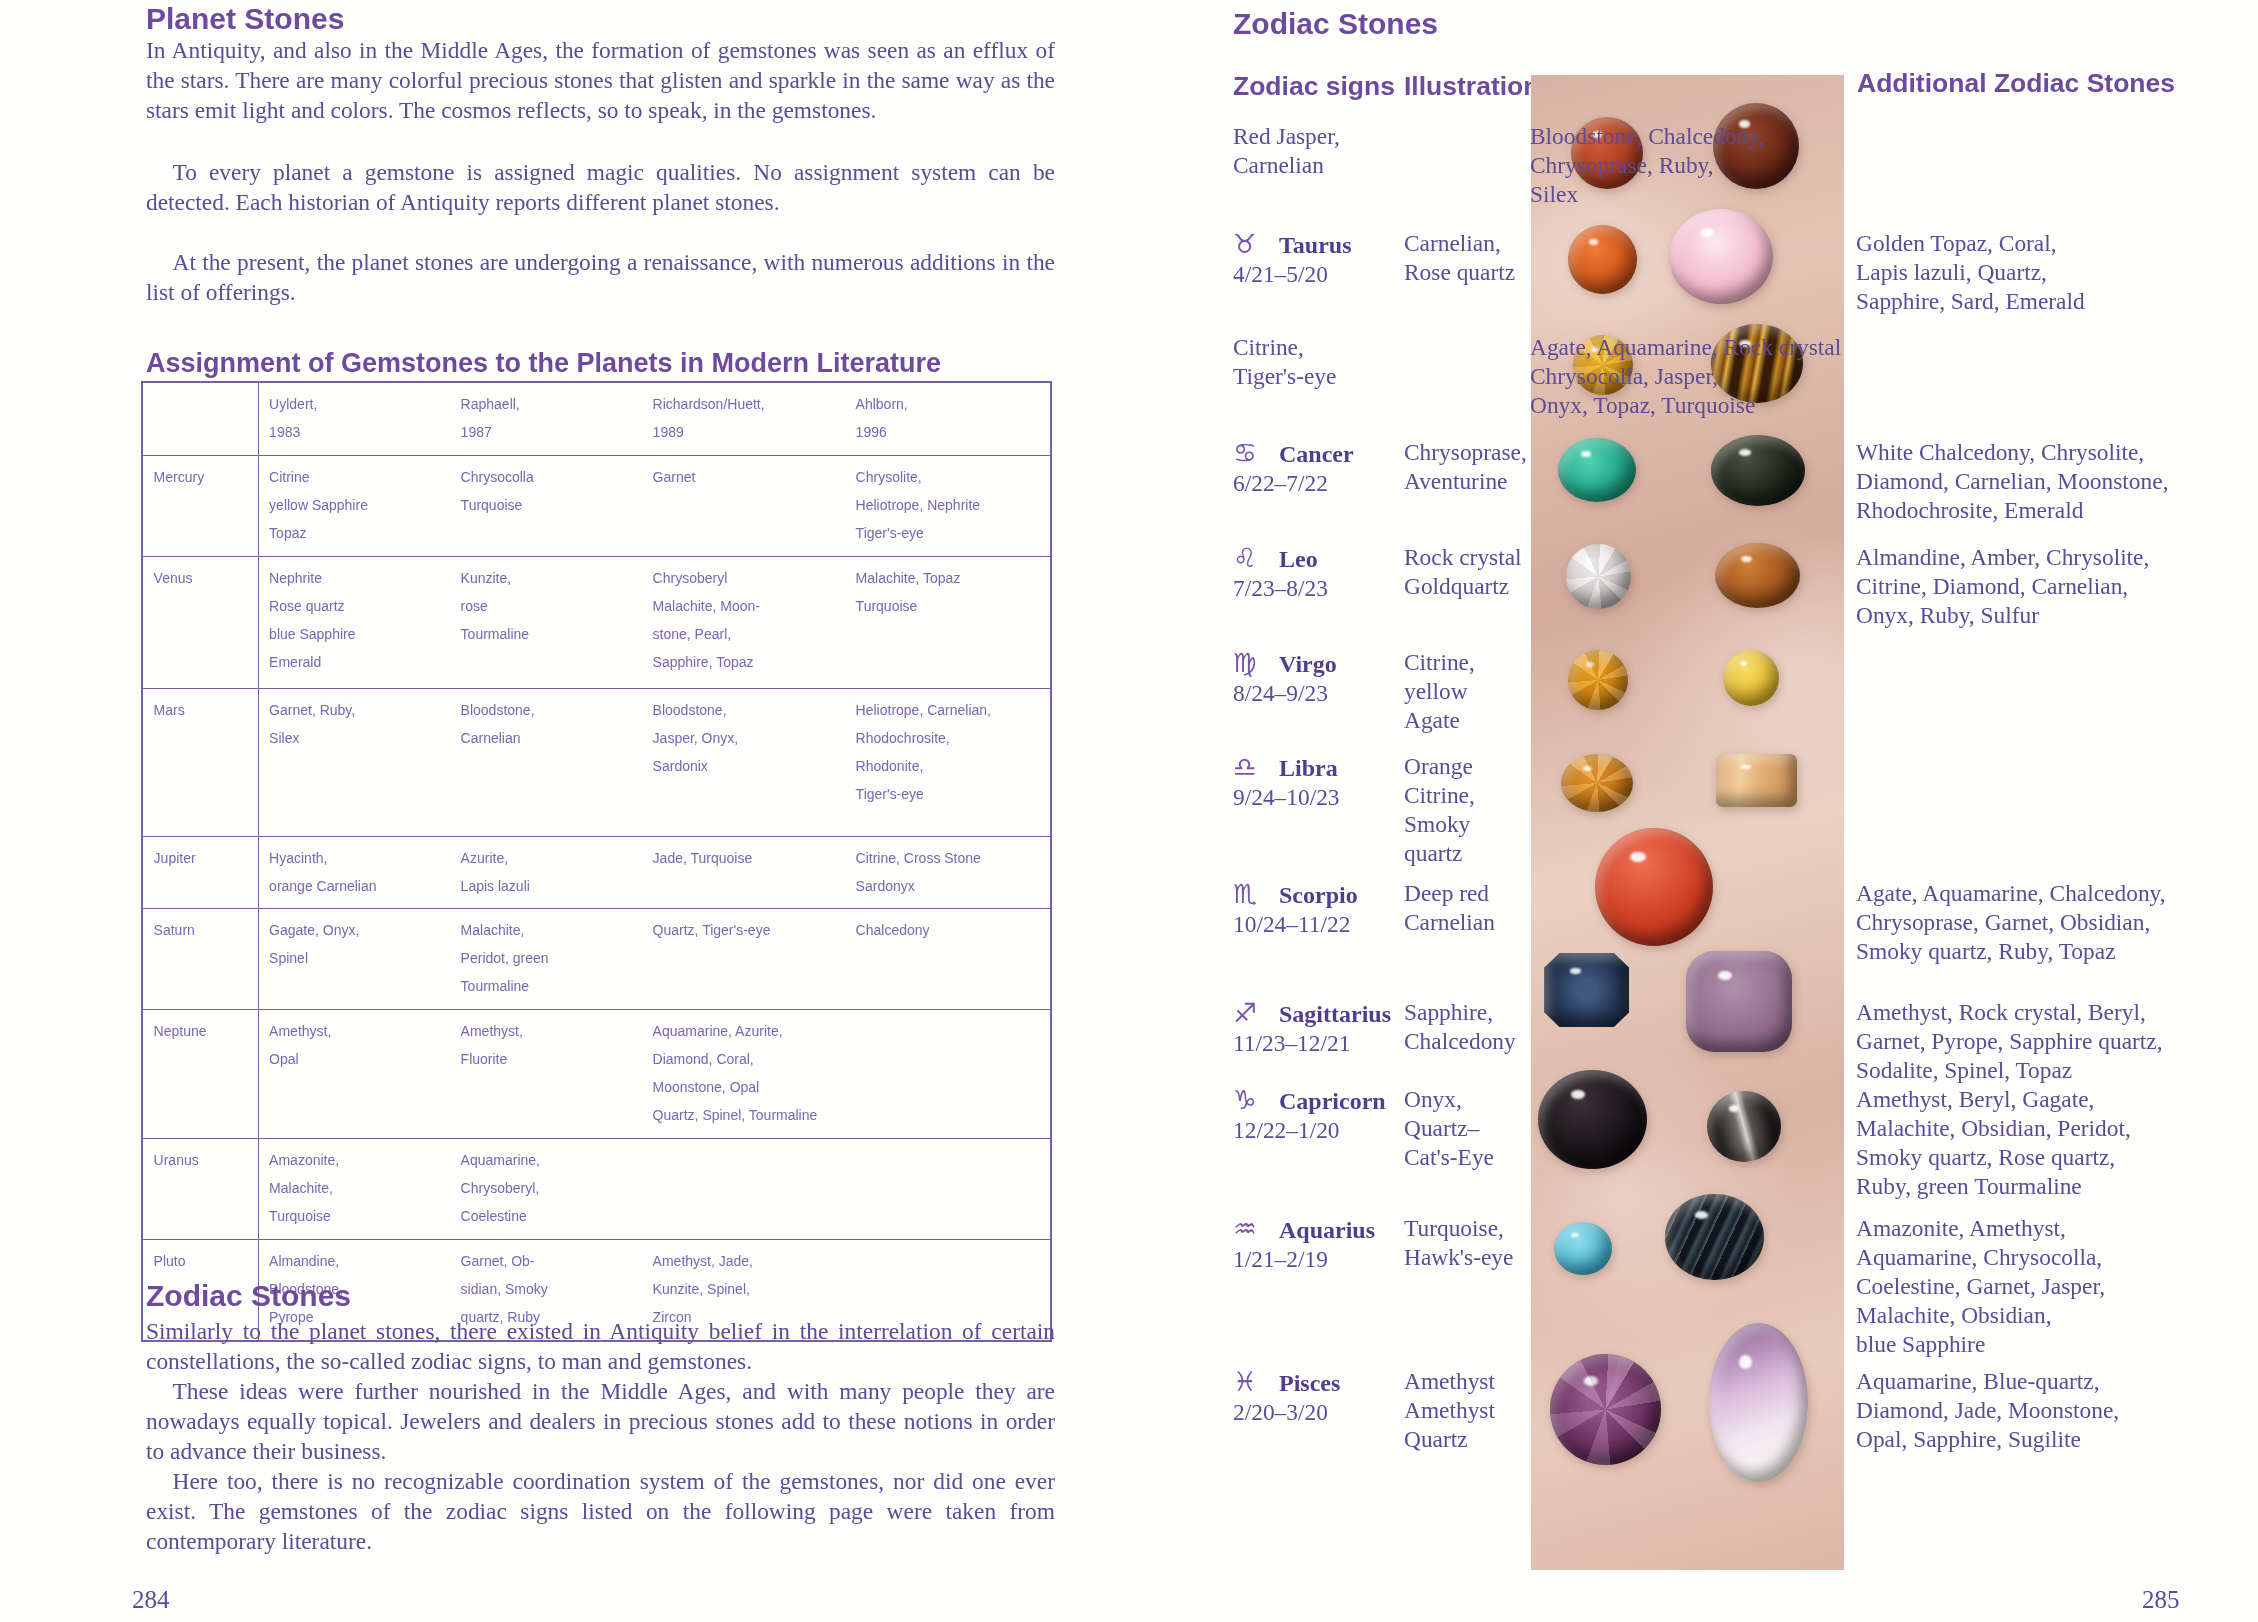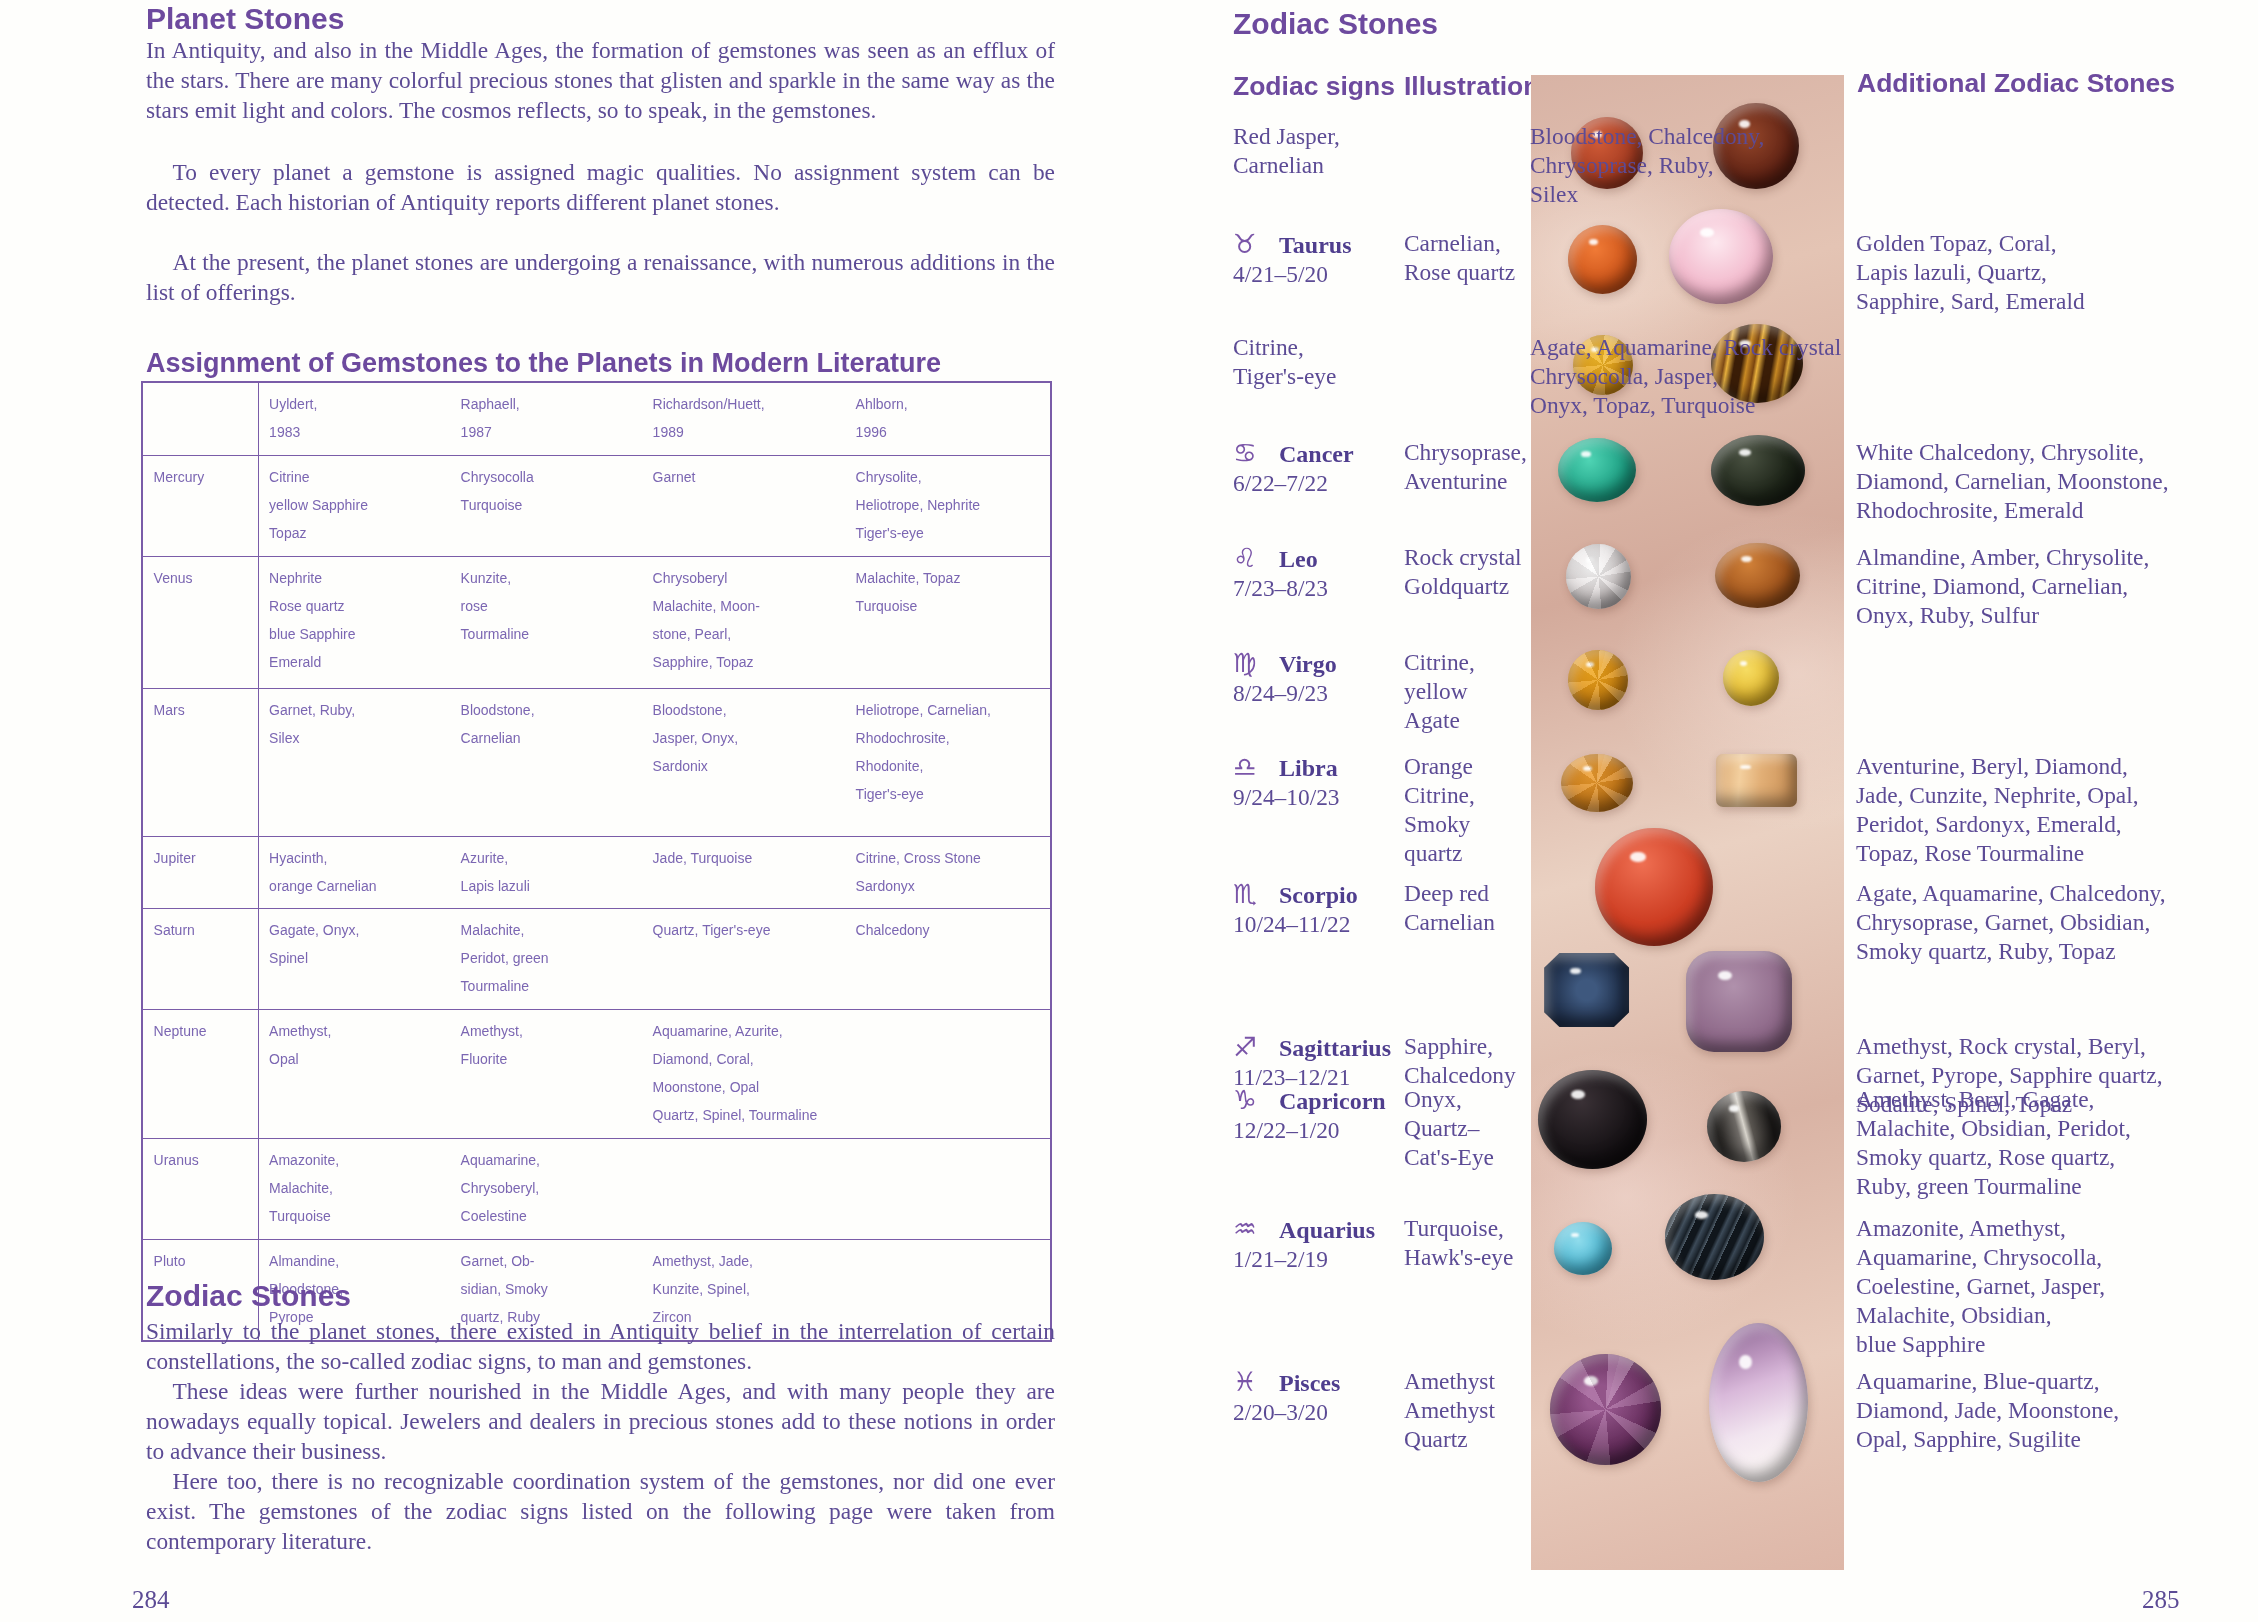--- a/index.html
+++ b/index.html
@@ -323,40 +323,36 @@
 <div class="zrow" style="top:752px;">
   <div class="zsign">
     <span class="zglyph">♎</span><span class="zname">Libra</span>
     <div class="zdate">9/24–10/23</div>
   </div>
   <div class="zillus">Orange
 Citrine,
 Smoky
 quartz</div>
   <div></div>
-  <div class="zadd">Aventurine, Beryl, Diamond,
-Jade, Cunzite, Nephrite, Opal,
-Peridot, Sardonyx, Emerald,
-Topaz, Rose Tourmaline</div>
 </div>
 
 <div class="zrow" style="top:879px;">
   <div class="zsign">
     <span class="zglyph">♏</span><span class="zname">Scorpio</span>
     <div class="zdate">10/24–11/22</div>
   </div>
   <div class="zillus">Deep red
 Carnelian</div>
   <div></div>
   <div class="zadd">Agate, Aquamarine, Chalcedony,
 Chrysoprase, Garnet, Obsidian,
 Smoky quartz, Ruby, Topaz</div>
 </div>
 
-<div class="zrow" style="top:1032px;">
+<div class="zrow" style="top:998px;">
   <div class="zsign">
     <span class="zglyph">♐</span><span class="zname">Sagittarius</span>
     <div class="zdate">11/23–12/21</div>
   </div>
   <div class="zillus">Sapphire,
 Chalcedony</div>
   <div></div>
   <div class="zadd">Amethyst, Rock crystal, Beryl,
 Garnet, Pyrope, Sapphire quartz,
 Sodalite, Spinel, Topaz</div>

